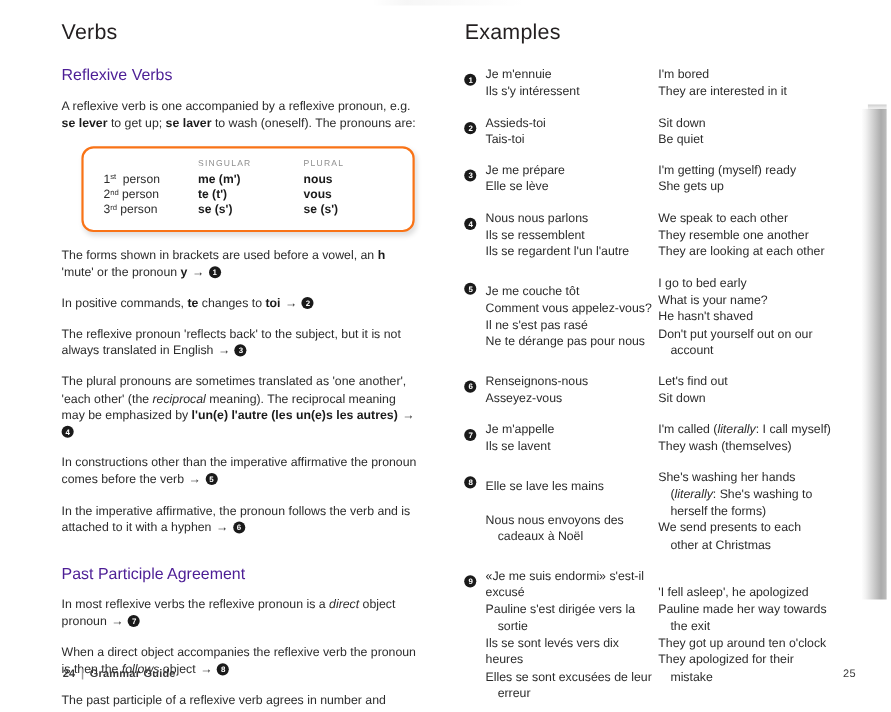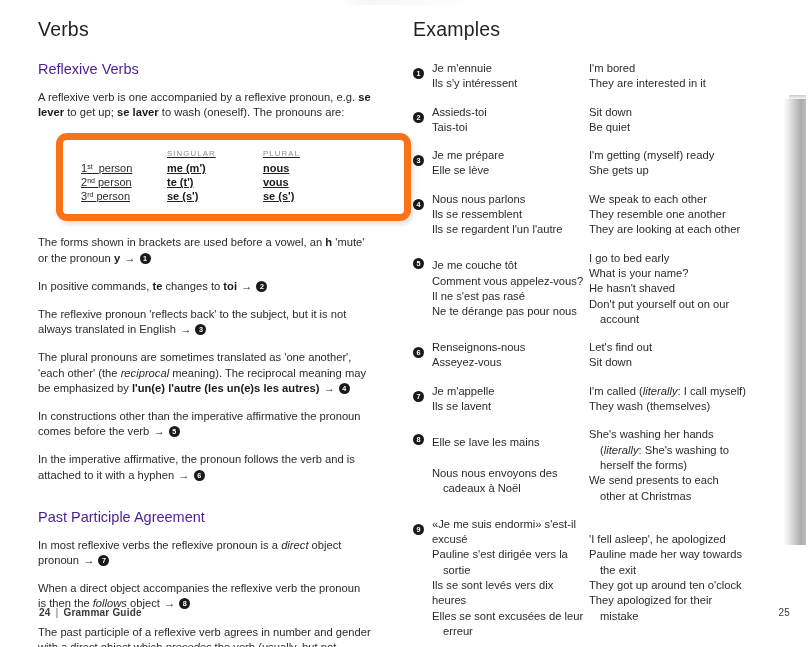--- a/index.html
+++ b/index.html
@@ -15,20 +15,21 @@
     font-family: "Liberation Sans", sans-serif;
     color: #231f20;
     -webkit-font-smoothing: antialiased;
   }
 
   
   .spread {
     position: absolute;
     inset: 0;
     display: flex;
+    padding-left: 18px;
   }
   .page {
     position: relative;
     box-sizing: border-box;
   }
   .page-left  { width: 405px; padding: 18px 34px 0 38px; }
   .page-right { width: 405px; padding: 18px 30px 0 8px; }
 
   
   .top-seam {
@@ -96,28 +97,27 @@
     font-size: 7.2px;
     text-align: center;
     font-weight: bold;
     vertical-align: 1px;
     font-family: "Liberation Sans", sans-serif;
   }
 
   
   .pron-box {
     box-sizing: border-box;
-    width: 355px;
+    width: 303px;
     margin: 0 0 14px 18px;
     padding: 9px 14px 11px 18px;
-    border: 7px solid #f97316;
+    border: 2px solid #f97316;
     border-radius: 11px;
     background: #fff;
     box-shadow: 2px 3px 5px rgba(0,0,0,.13);
-    text-decoration: underline;
   }
   table.pron {
     border-collapse: collapse;
     font-size: 11px;
     width: 100%;
   }
   table.pron th {
     font-weight: normal;
     font-size: 7.8px;
     letter-spacing: 1.1px;
@@ -163,21 +163,21 @@
 
   
   .footer {
     position: absolute;
     bottom: 29px;
     font-size: 10px;
     color: #3a3a3a;
     letter-spacing: .2px;
   }
   .footer-left  { left: 39px; font-weight: bold; }
-  .footer-right { right: 20px; }
+  .footer-right { right: 32px; }
   .fsep { color: #9a9a9a; padding: 0 5px; }
 </style>
 </head>
 <body>
 
 <div class="spread">
 
   <div class="page page-left">
 
     <h1 class="sec-title">Verbs</h1>

